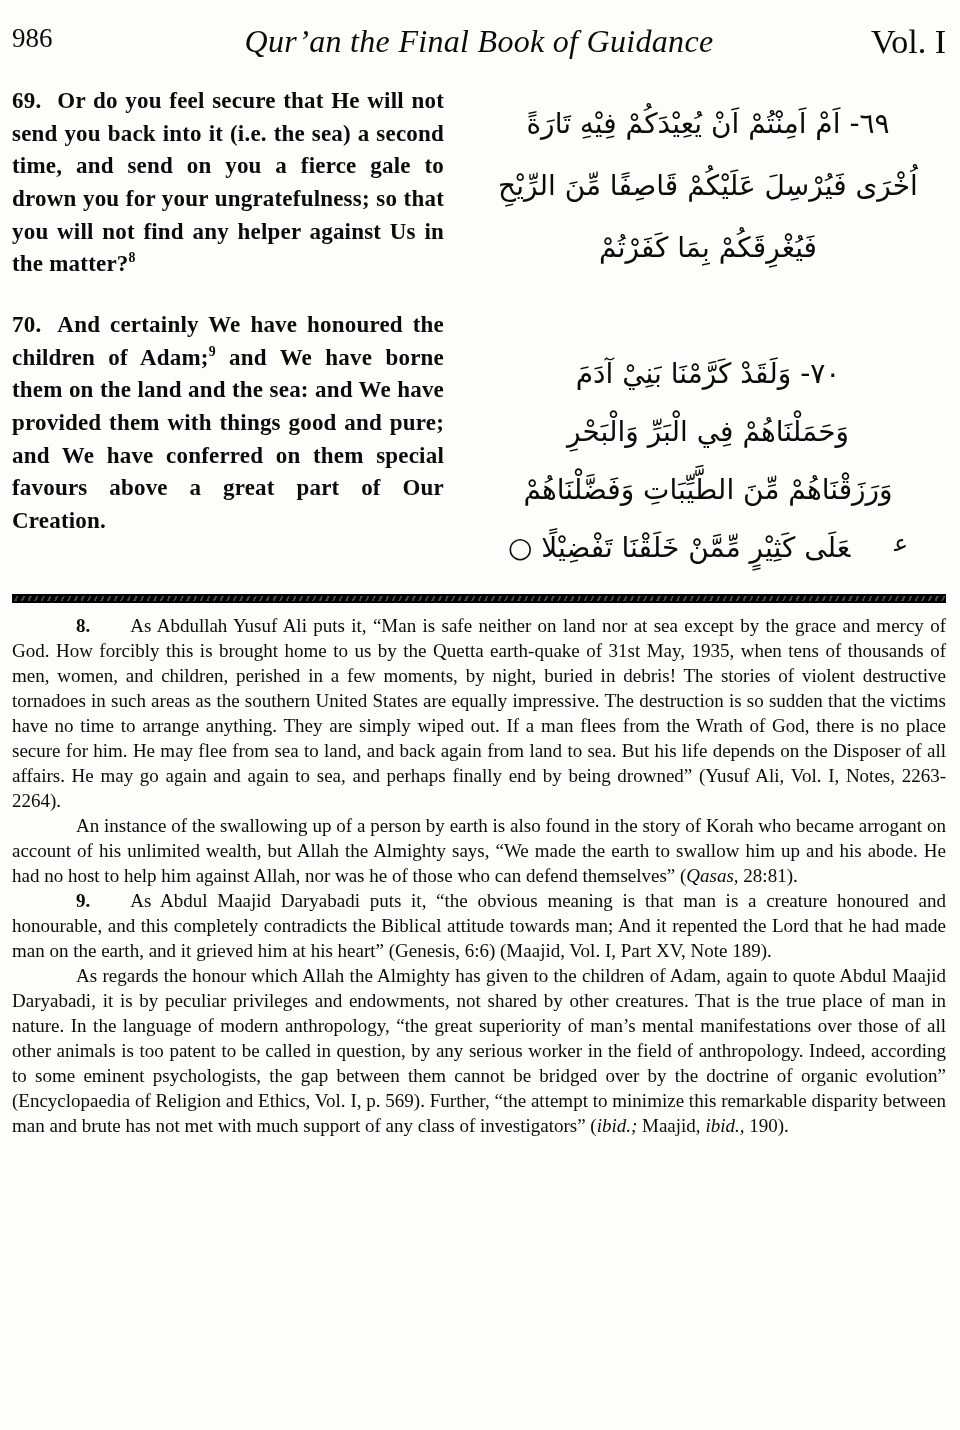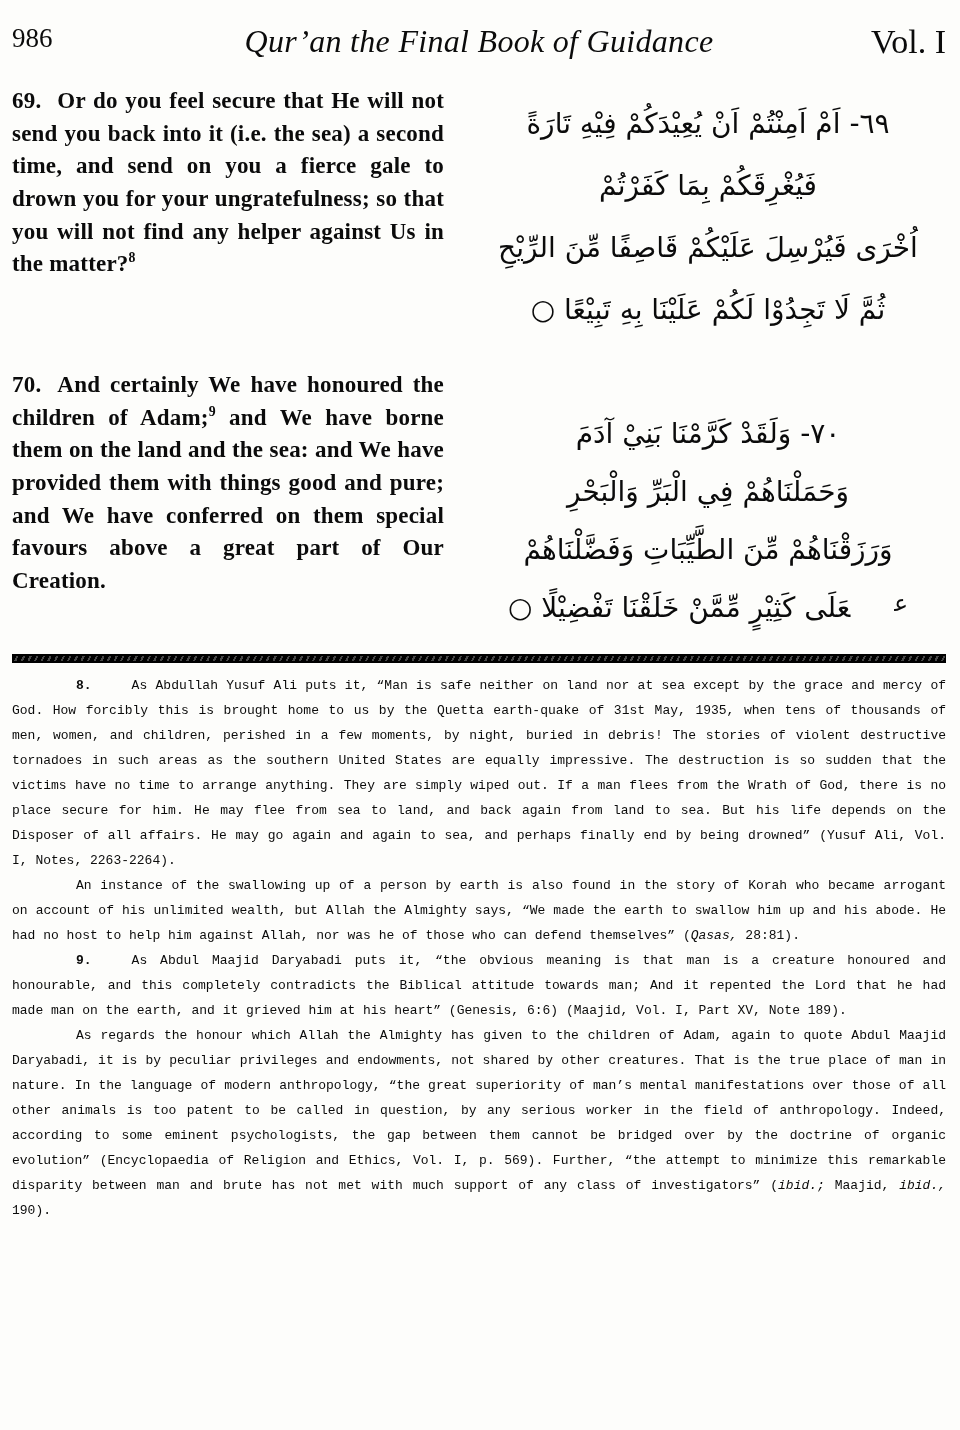--- a/index.html
+++ b/index.html
@@ -38,21 +38,21 @@
   .ruku { font-size: 23px; margin-left: 44px; position: relative; top: -6px; }
 
   
   .divider {
     height: 9px; margin: 16px 0 10px;
     border-top: 2px solid #000; border-bottom: 2px solid #000;
     background: repeating-linear-gradient(115deg, #000 0 4px, #474747 4px 6px);
   }
 
   
-  .footnotes { font-size: 13px; line-height: 25px; text-align: justify; font-family: Liberation Mono, monospace; }
+  .footnotes { font-size: 19px; line-height: 25px; text-align: justify; }
   .fn-para { margin: 0; text-indent: 64px; }
   .fn-num { margin-right: 40px; font-weight: 700; }
   .fn-italic { font-style: italic; }
 </style>
 </head>
 <body>
 
 <div class="page">
 
   <header class="header">
@@ -62,23 +62,22 @@
   </header>
 
   <main class="verses">
 
     <section class="verse-row">
       <div class="english">
         <span class="vnum">69.</span><span>Or do you feel secure that He will not send you back into it (i.e. the sea) a second time, and send on you a fierce gale to drown you for your ungratefulness; so that you will not find any helper against Us in the matter?</span><sup class="fnref">8</sup>
       </div>
       <div class="arabic" dir="rtl">
         <div class="ar-line">٦٩- اَمْ اَمِنْتُمْ اَنْ يُعِيْدَكُمْ فِيْهِ تَارَةً</div>
+        <div class="ar-line">اُخْرَى فَيُرْسِلَ عَلَيْكُمْ قَاصِفًا مِّنَ الرِّيْحِ</div>
         <div class="ar-line">فَيُغْرِقَكُمْ بِمَا كَفَرْتُمْ</div>
-        <div class="ar-line">اُخْرَى فَيُرْسِلَ عَلَيْكُمْ قَاصِفًا مِّنَ الرِّيْحِ</div>
-        <div class="ar-line">ثُمَّ لَا تَجِدُوْا لَكُمْ عَلَيْنَا بِهِ تَبِيْعًا ○</div>
       </div>
     </section>
 
     <section class="verse-row">
       <div class="english">
         <span class="vnum">70.</span><span>And certainly We have honoured the children of Adam;</span><sup class="fnref">9</sup><span> and We have borne them on the land and the sea: and We have provided them with things good and pure; and We have conferred on them special favours above a great part of Our Creation.</span>
       </div>
       <div class="arabic deep" dir="rtl">
         <div class="ar-line">٧٠- وَلَقَدْ كَرَّمْنَا بَنِيْ آدَمَ</div>
         <div class="ar-line">وَحَمَلْنَاهُمْ فِي الْبَرِّ وَالْبَحْرِ</div>

